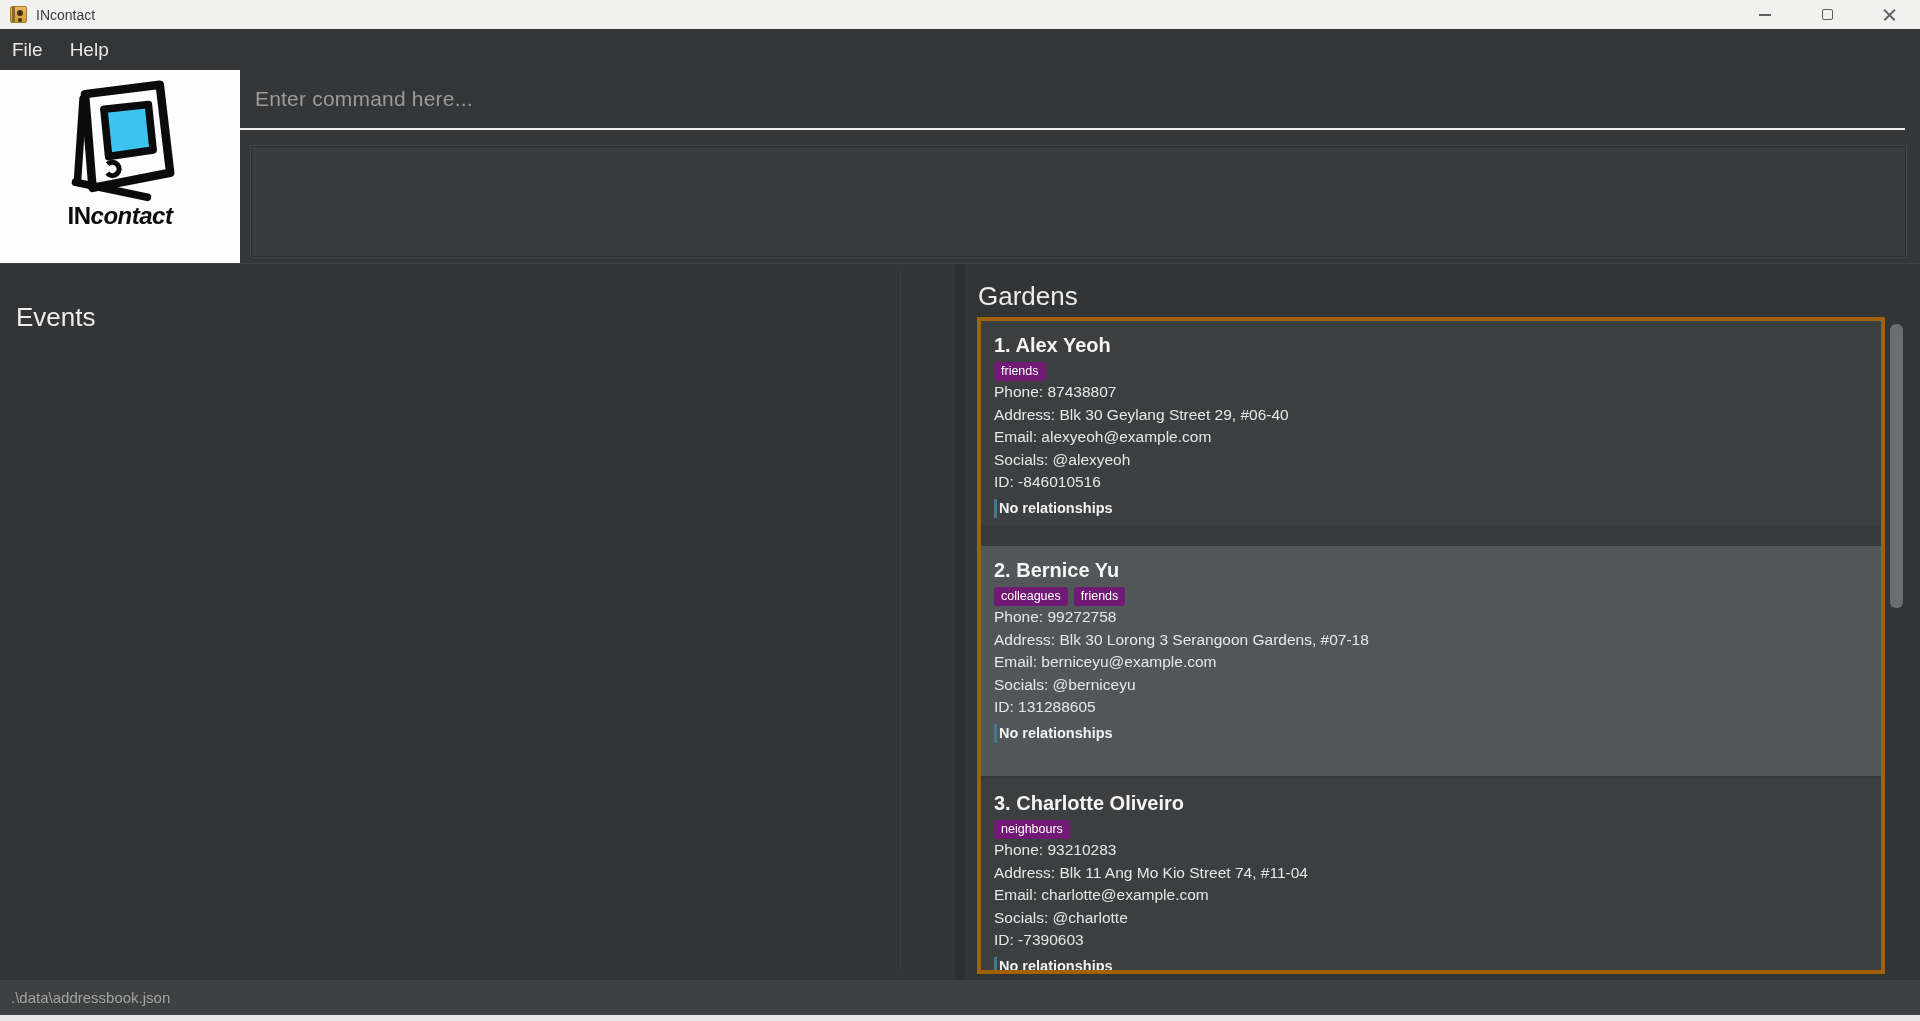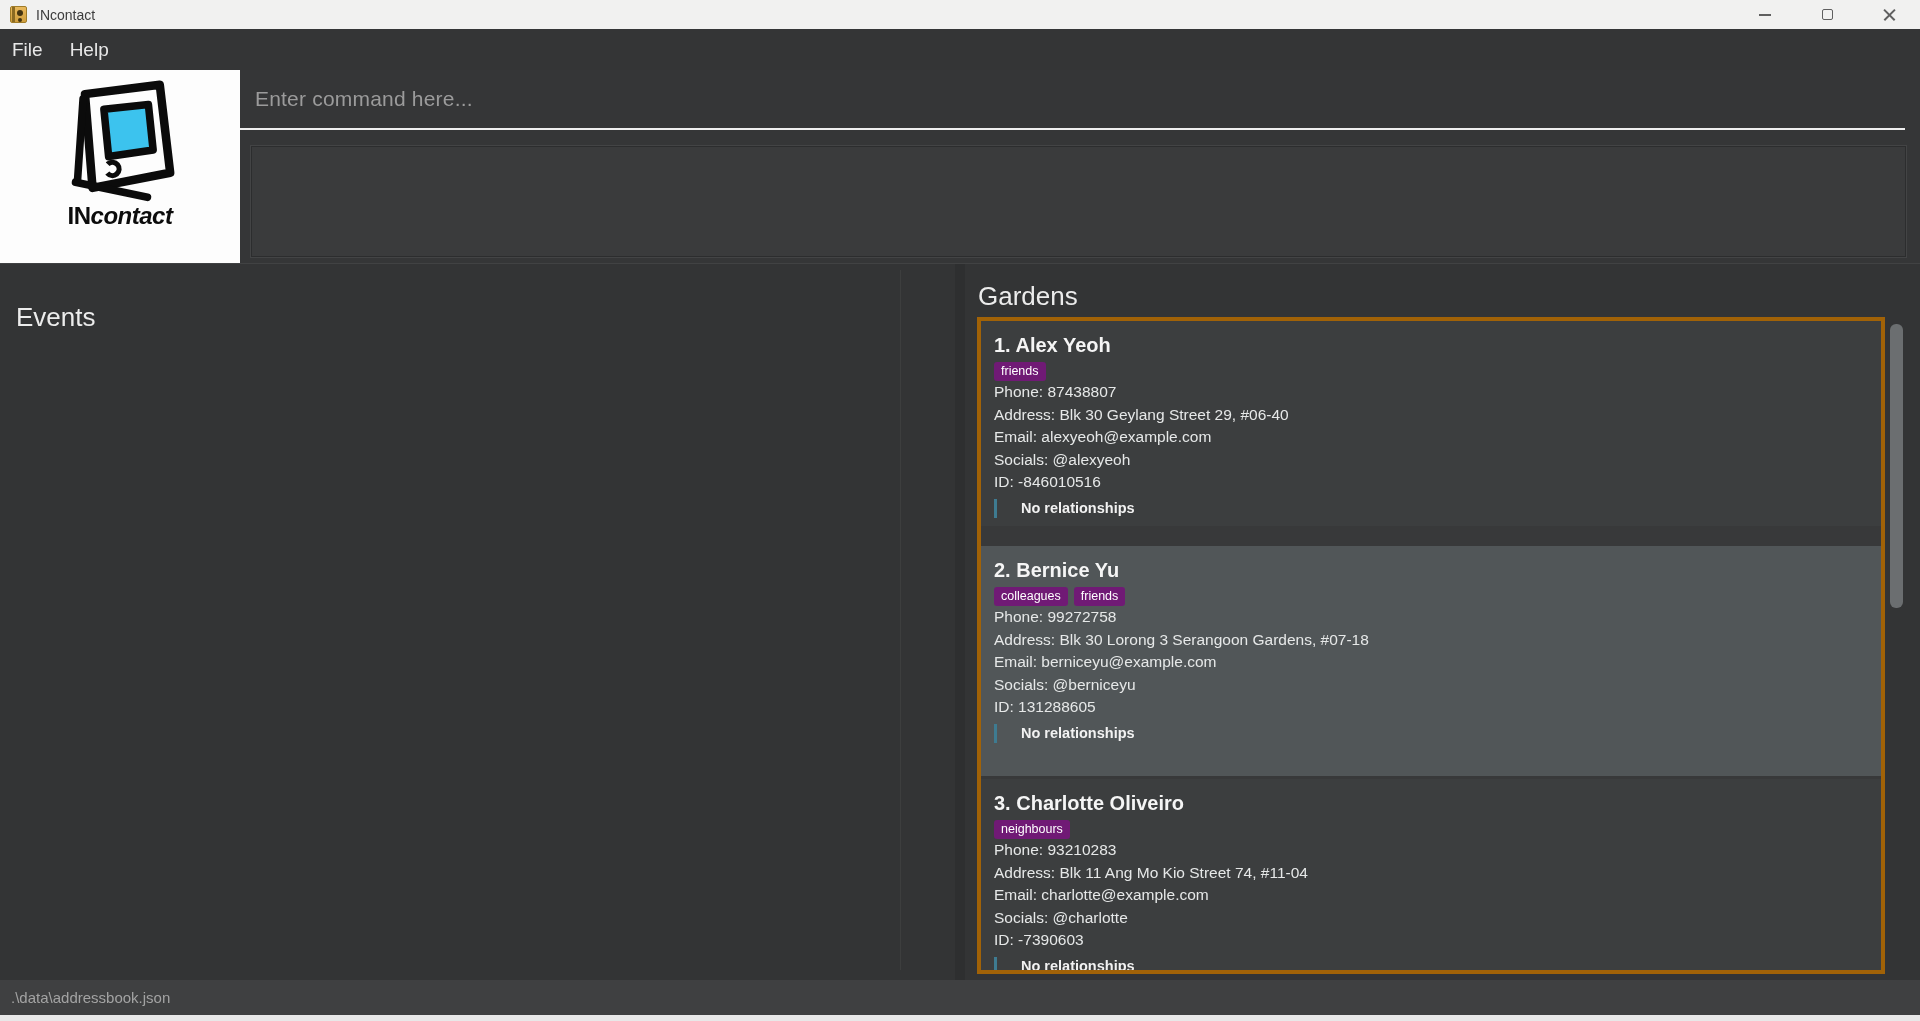--- a/index.html
+++ b/index.html
@@ -59,21 +59,21 @@
   .contact-list{position:absolute;left:12px;top:53px;width:908px;height:657px;
     background:#38393a;border:4px solid #a16207;box-sizing:border-box;overflow:hidden;}
   .card{box-sizing:border-box;padding:12px 12px 0 13px;overflow:hidden;}
   .card.even{background:#3c3e3f;}
   .card.odd{background:#515658;}
   .card-name{font-size:20px;line-height:24px;font-weight:bold;color:#f5f5f5;}
   .tags{margin-top:5px;display:flex;gap:6px;height:19px;}
   .tag{background:#701a75;color:#ffffff;font-size:12.5px;line-height:15px;
     padding:2px 7px;border-radius:3px;}
   .cline{font-size:15.5px;line-height:22.5px;color:#e6e8e8;font-weight:400;}
-  .norel{margin-top:5px;border-left:3px solid #3e7b91;padding-left:24px;
+  .norel{margin-top:5px;border-left:3px solid #3e7b91;padding-left:2px;
     font-size:14.5px;line-height:19px;font-weight:600;color:#f2f2f2;}
   .card4-wrap{margin-top:3px;}
   .card4{box-sizing:border-box;height:31px;padding:6px 0 8px 13px;background:#515658;overflow:hidden;}
   .tag-sliver{margin:2px 0 0 15px;width:51px;height:5px;background:#3e7b91;border-radius:2px 2px 0 0;}
   .scroll-thumb{position:absolute;left:925px;top:60px;width:13px;height:284px;
     border-radius:6px;background:#6b6e70;}
   
   .statusbar{position:absolute;left:0;top:980px;width:100%;height:35px;background:#3f4041;}
   .status-text{padding-left:11px;line-height:35px;font-size:15px;color:#a3a3a3;}
   .bottom-strip{position:absolute;left:0;top:1015px;width:100%;height:6px;background:#e8e8e8;}

